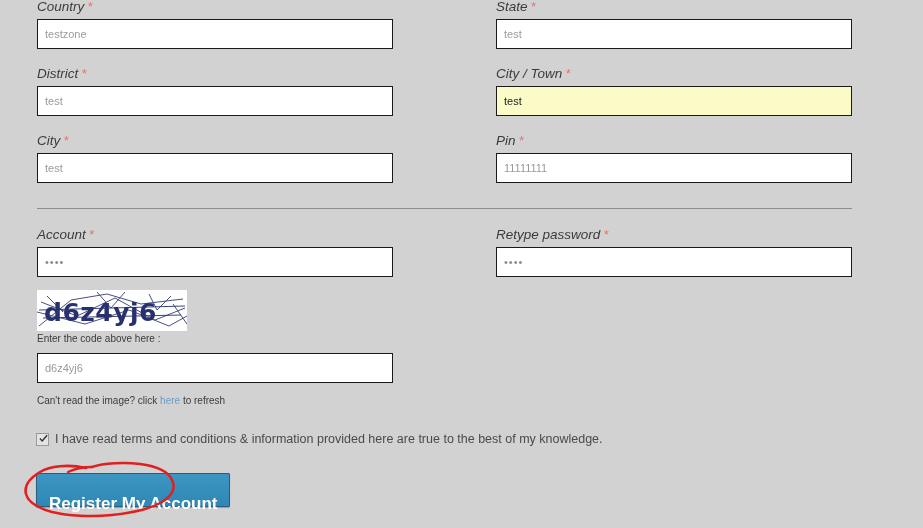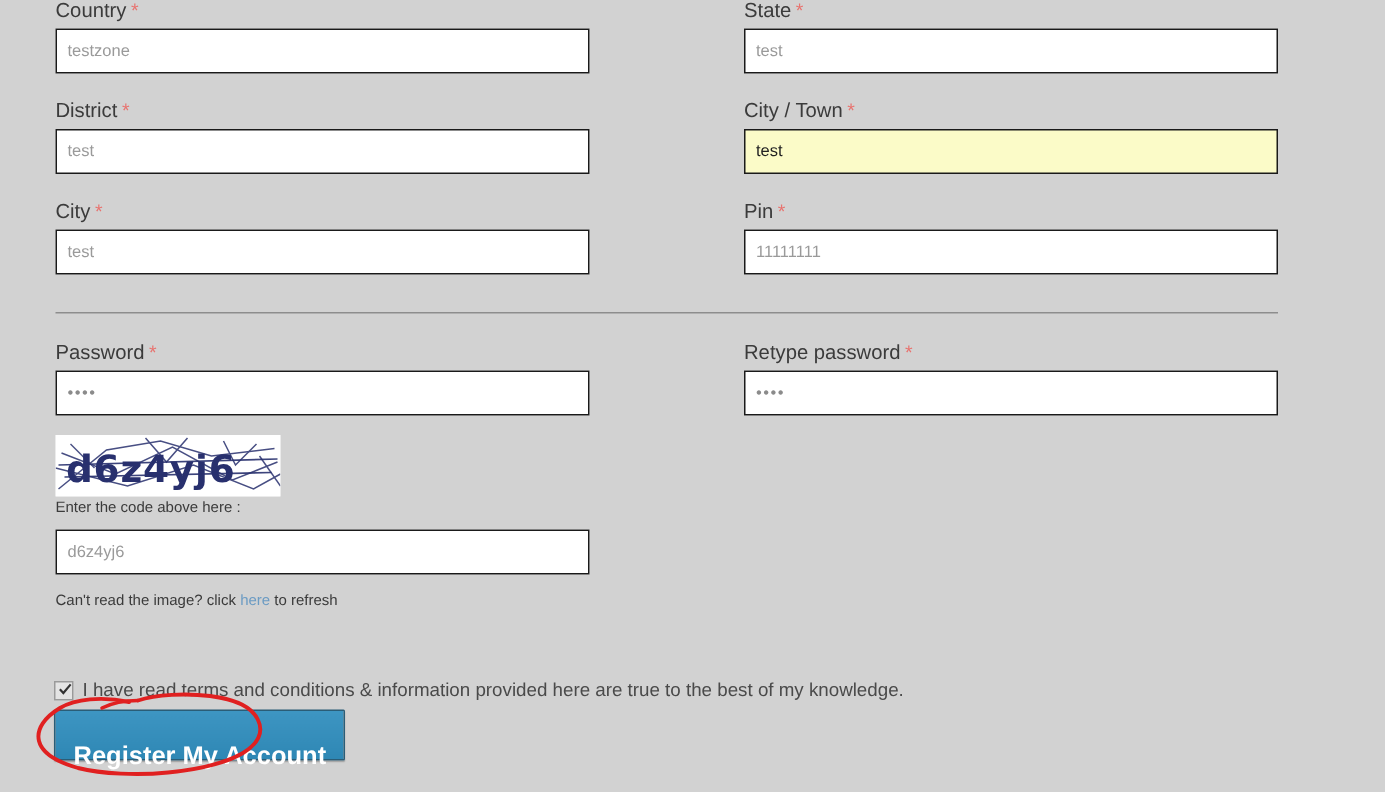--- a/index.html
+++ b/index.html
@@ -28,20 +28,21 @@
   
   .field {
     position: absolute;
   }
   .field-label {
     font-size: 13.5px;
     color: #3b3b3b;
     line-height: 15px;
     white-space: nowrap;
     font-family: "Liberation Sans", sans-serif;
+    font-style: italic;
   }
   .req-star {
     color: #e8736f;
     font-size: 13px;
     margin-left: 3px;
     font-family: "Liberation Sans", sans-serif;
   }
   .text-input {
     display: block;
     width: 100%;
@@ -126,21 +127,21 @@
   }
   #captcha-refresh a {
     color: #6b9bc3;
     text-decoration: none;
   }
 
   
   #terms-row {
     position: absolute;
     left: 36px;
-    top: 453px;
+    top: 432px;
     display: flex;
     align-items: center;
     white-space: nowrap;
   }
   #terms-checkbox {
     width: 13px;
     height: 13px;
     background: #e4e4e4;
     border: 1px solid #9a9a9a;
     position: relative;
@@ -245,21 +246,21 @@
     </div>
     <div class="input-wrap">
       <input class="text-input" type="text" value="11111111" style="">
     </div>
   </div>
 
   <div id="divider"></div>
 
   <div class="field col-left pwrow">
     <div class="field-label">
-      <span>Password</span><span class="req-star">*</span>
+      <span>Account</span><span class="req-star">*</span>
     </div>
     <div class="input-wrap">
       <input class="text-input pwd" type="text" value="••••" style="">
     </div>
   </div>
 
   <div class="field col-right pwrow">
     <div class="field-label">
       <span>Retype password</span><span class="req-star">*</span>
     </div>

